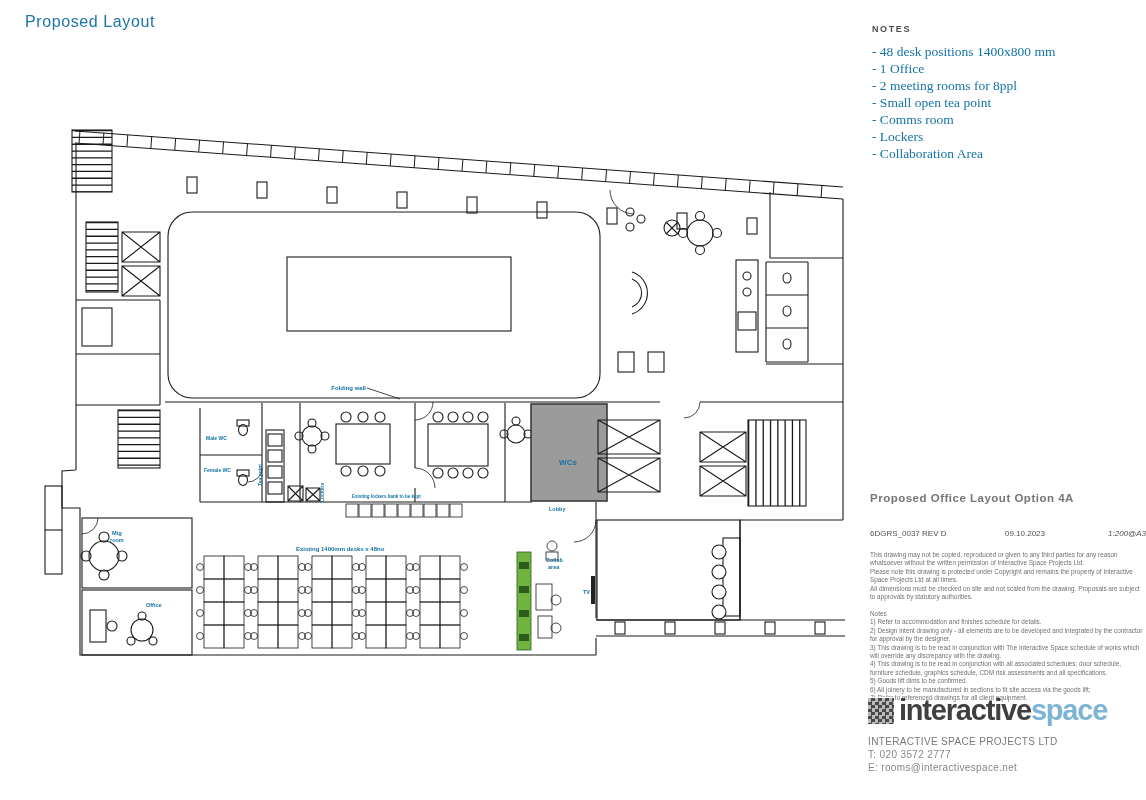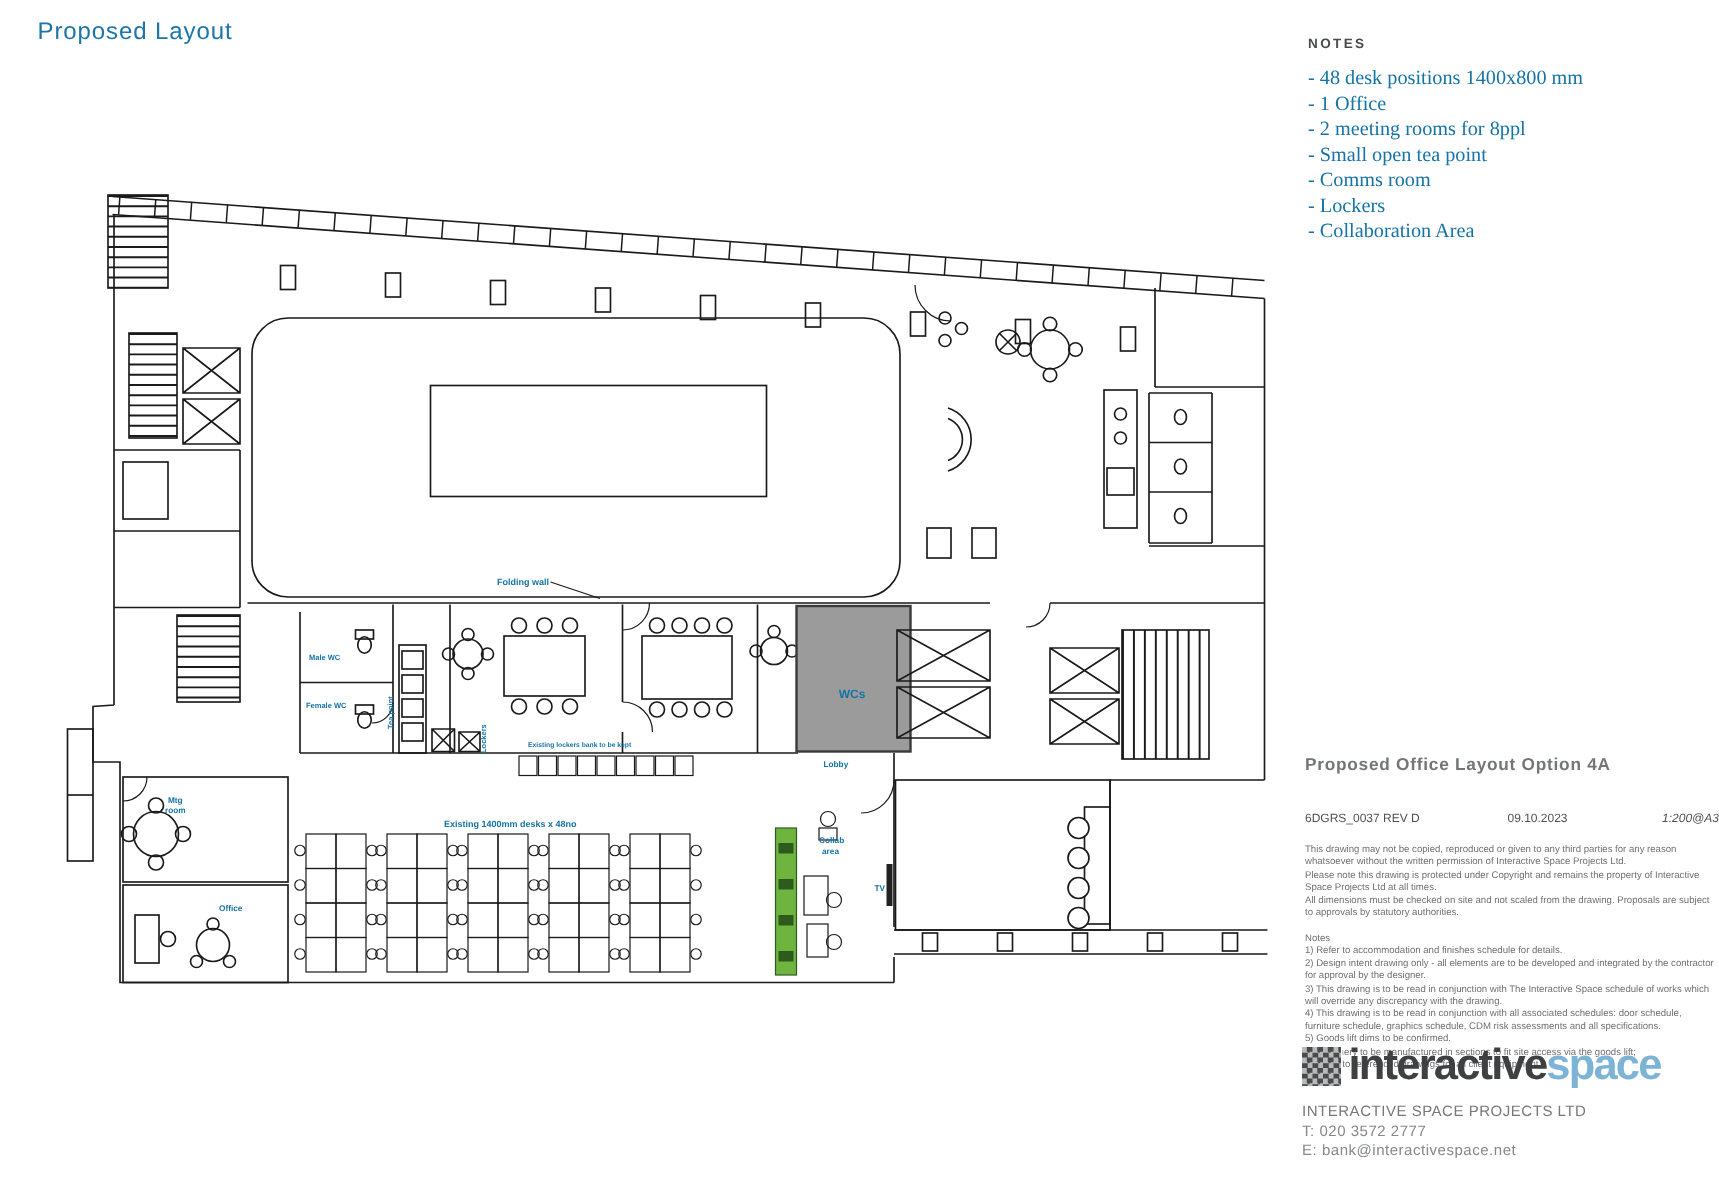--- a/index.html
+++ b/index.html
@@ -2,21 +2,21 @@
 <html><head>
 <meta charset="utf-8">
 <style>
   html,body{margin:0;padding:0;}
   body{width:1146px;height:800px;position:relative;background:#ffffff;
        font-family:"Liberation Sans", sans-serif;overflow:hidden;}
   .page-title{position:absolute;left:25px;top:13px;font-size:16px;letter-spacing:.6px;color:#1c74a7;text-align:right;}
   .notes-panel{position:absolute;left:872px;top:24px;width:270px;}
   .notes-heading{font-size:9px;font-weight:bold;letter-spacing:1.6px;color:#4a4b4d;margin-bottom:9px;}
   .note-item{font-size:13.5px;line-height:17px;color:#1573a5;white-space:nowrap;font-family:Liberation Serif, serif;}
-  .title-block{position:absolute;left:870px;top:504px;width:276px;}
+  .title-block{position:absolute;left:870px;top:492px;width:276px;}
   .tb-title{font-size:11.5px;font-weight:bold;letter-spacing:.5px;color:#737578;}
   .tb-meta{position:absolute;top:37px;left:0;width:276px;font-size:8px;color:#4f5052;display:flex;}
   .tb-num{width:100px;} .tb-date{width:110px;text-align:center;} .tb-scale{flex:1;text-align:right;font-style:italic;}
   .tb-disc{position:absolute;top:59px;left:0;width:274px;font-size:6.4px;line-height:1.32;color:#6f7073;}
   .tb-disc div{margin:0;}
   .tb-gap{height:8px;}
   .logo{position:absolute;left:867px;top:696px;display:flex;align-items:center;}
   .logo-grid{width:26px;height:26px;margin-right:4px;
     background:repeating-conic-gradient(#4a4b4d 0% 25%, #b9babc 0% 50%);
     background-size:7px 7px;border:1px solid #fff;}
@@ -307,14 +307,14 @@
 </div>
 
 <div class="logo">
   <div class="logo-grid"></div>
   <div class="logo-text"><span class="logo-p1">interactive</span><span class="logo-p2">space</span></div>
 </div>
 
 <div class="contact">
   <div class="co">INTERACTIVE SPACE PROJECTS LTD</div>
   <div>T: 020 3572 2777</div>
-  <div>E: bank@interactivespace.net</div>
+  <div>E: rooms@interactivespace.net</div>
 </div>
 
 </body></html>

